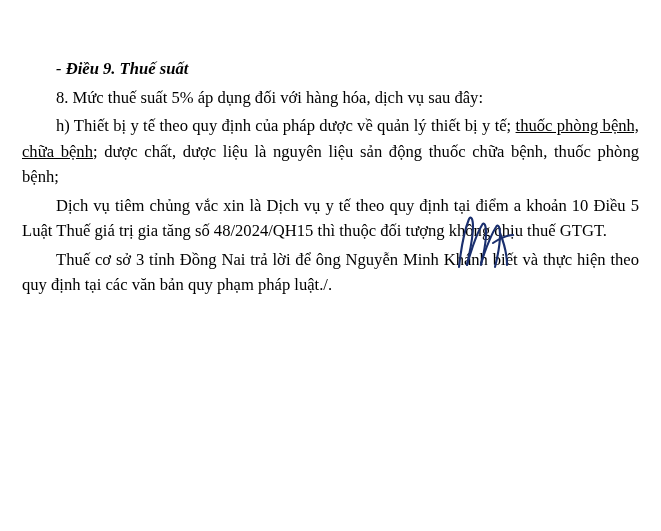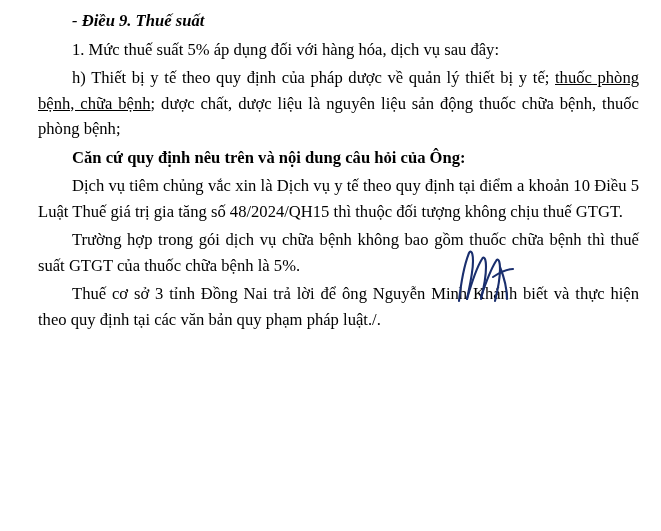--- a/index.html
+++ b/index.html
@@ -15,21 +15,22 @@
     overflow: hidden;
   }
   .page {
     position: relative;
     width: 661px;
     height: 531px;
     padding: 0;
     box-sizing: border-box;
   }
   .doc-body {
-    padding: 8px 22px 0 38px;
+    padding: 8px 22px 0 22px;
+    margin-top: 48px;
   }
   p {
     margin: 0 0 0 0;
     font-size: 16.6px;
     line-height: 25.5px;
     text-align: justify;
     text-justify: inter-word;
   }
   .indent {
     text-indent: 34px;
@@ -64,31 +65,29 @@
   }
 </style>
 </head>
 <body>
 
 <div class="page">
   <div class="doc-body">
 
     <p class="heading"><span>- Điều 9. Thuế suất</span></p>
 
-    <p class="indent"><span>1. Mức thuế suất 5% áp dụng đối với hàng hóa, dịch vụ sau đây:</span></p>
+    <p class="indent"><span>8. Mức thuế suất 5% áp dụng đối với hàng hóa, dịch vụ sau đây:</span></p>
 
     <p class="indent para-gap"><span>h) Thiết bị y tế theo quy định của pháp dược về quản lý thiết bị y tế; </span><span class="underline">thuốc phòng bệnh, chữa bệnh</span><span>; dược chất, dược liệu là nguyên liệu sản động thuốc chữa bệnh, thuốc phòng bệnh;</span></p>
 
-    <p class="indent bold para-gap"><span>Căn cứ quy định nêu trên và nội dung câu hỏi của Ông:</span></p>
 
 
     <p class="indent para-gap"><span>Dịch vụ tiêm chủng vắc xin là Dịch vụ y tế theo quy định tại điểm a khoản 10 Điều 5 Luật Thuế giá trị gia tăng số 48/2024/QH15 thì thuộc đối tượng không chịu thuế GTGT.</span></p>
 
 
-    <p class="indent para-gap"><span>Trường hợp trong gói dịch vụ chữa bệnh không bao gồm thuốc chữa bệnh thì thuế suất GTGT của thuốc chữa bệnh là 5%.</span></p>
 
     <div class="sig-wrap">
       <p class="indent para-gap"><span>Thuế cơ sở 3 tỉnh Đồng Nai trả lời để ông Nguyễn Minh Khánh biết và thực hiện theo quy định tại các văn bản quy phạm pháp luật./.</span></p>
       <svg class="signature" viewBox="0 0 70 56">
         <g fill="none" stroke="#1a2f6e" stroke-width="2.1" stroke-linecap="round" stroke-linejoin="round">
           <path d="M10 54 C12 36, 16 16, 20 6 C22 2, 24 6, 24 14 C24 26, 20 42, 18 52"></path>
           <path d="M18 52 C22 38, 28 20, 33 12 C35 8, 37 12, 37 20 C37 32, 34 44, 32 52"></path>
           <path d="M32 50 C36 38, 42 22, 47 14 C49 10, 51 14, 51 22 C51 34, 48 46, 46 54"></path>
           <path d="M44 30 C50 26, 58 22, 64 22"></path>
           <path d="M51 20 C55 30, 58 42, 58 52"></path>

